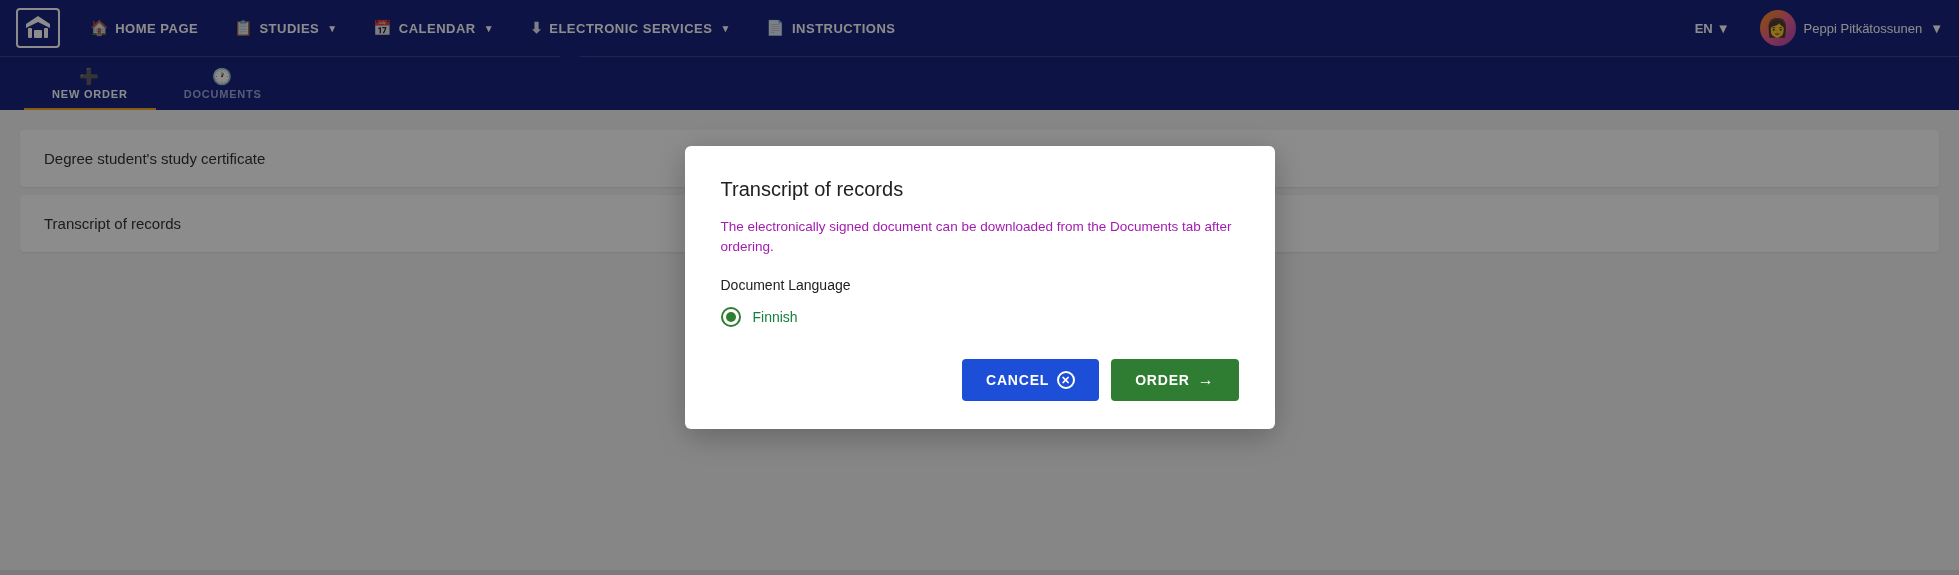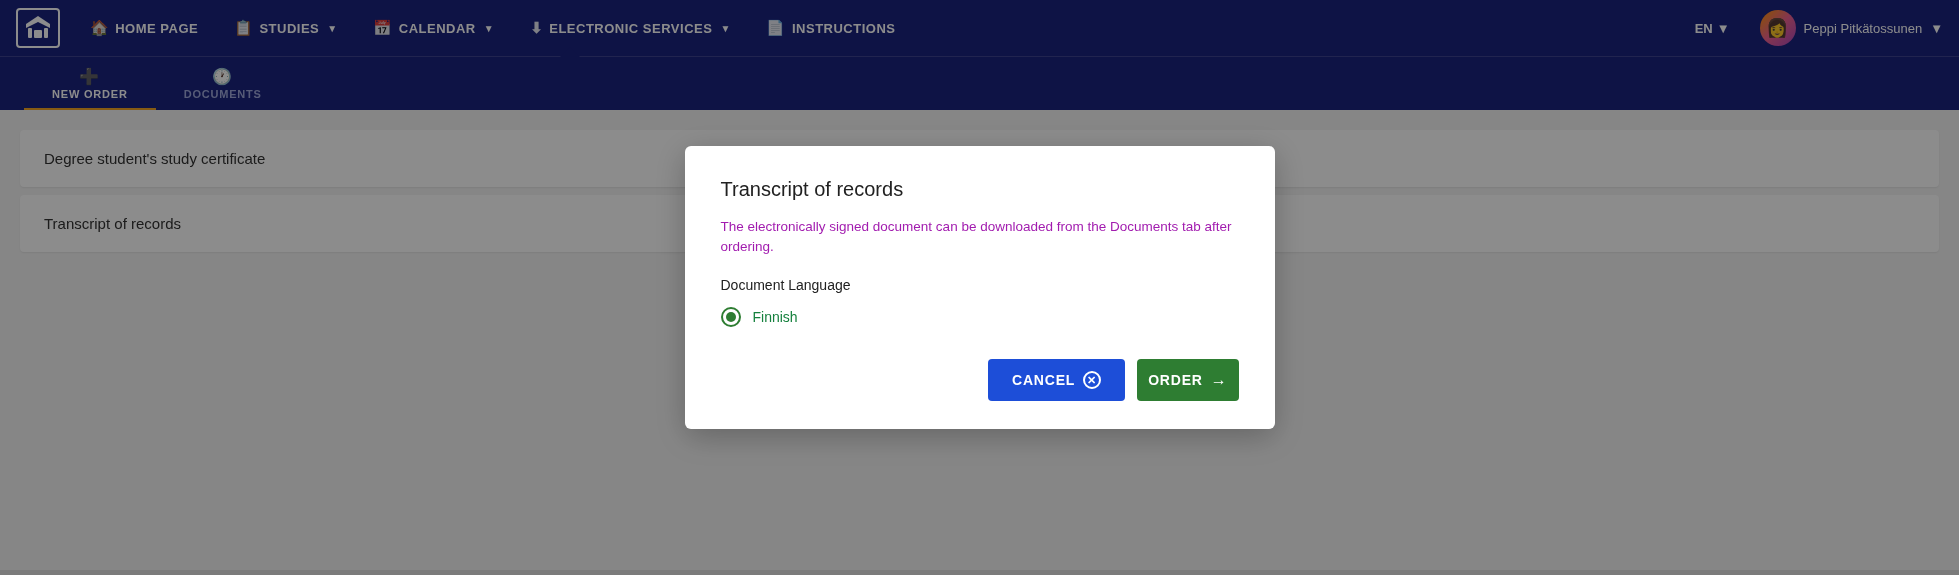--- a/index.html
+++ b/index.html
@@ -248,21 +248,21 @@
       display: flex;
       align-items: center;
       gap: 8px;
       text-transform: uppercase;
     }
     .btn-order {
       background: #2e7d32;
       color: #fff;
       border: none;
       border-radius: 4px;
-      padding: 12px 11px;
+      padding: 12px 24px;
       font-size: 14px;
       font-weight: 700;
       letter-spacing: 0.8px;
       cursor: pointer;
       display: flex;
       align-items: center;
       gap: 8px;
       text-transform: uppercase;
     }
     .cancel-x {

